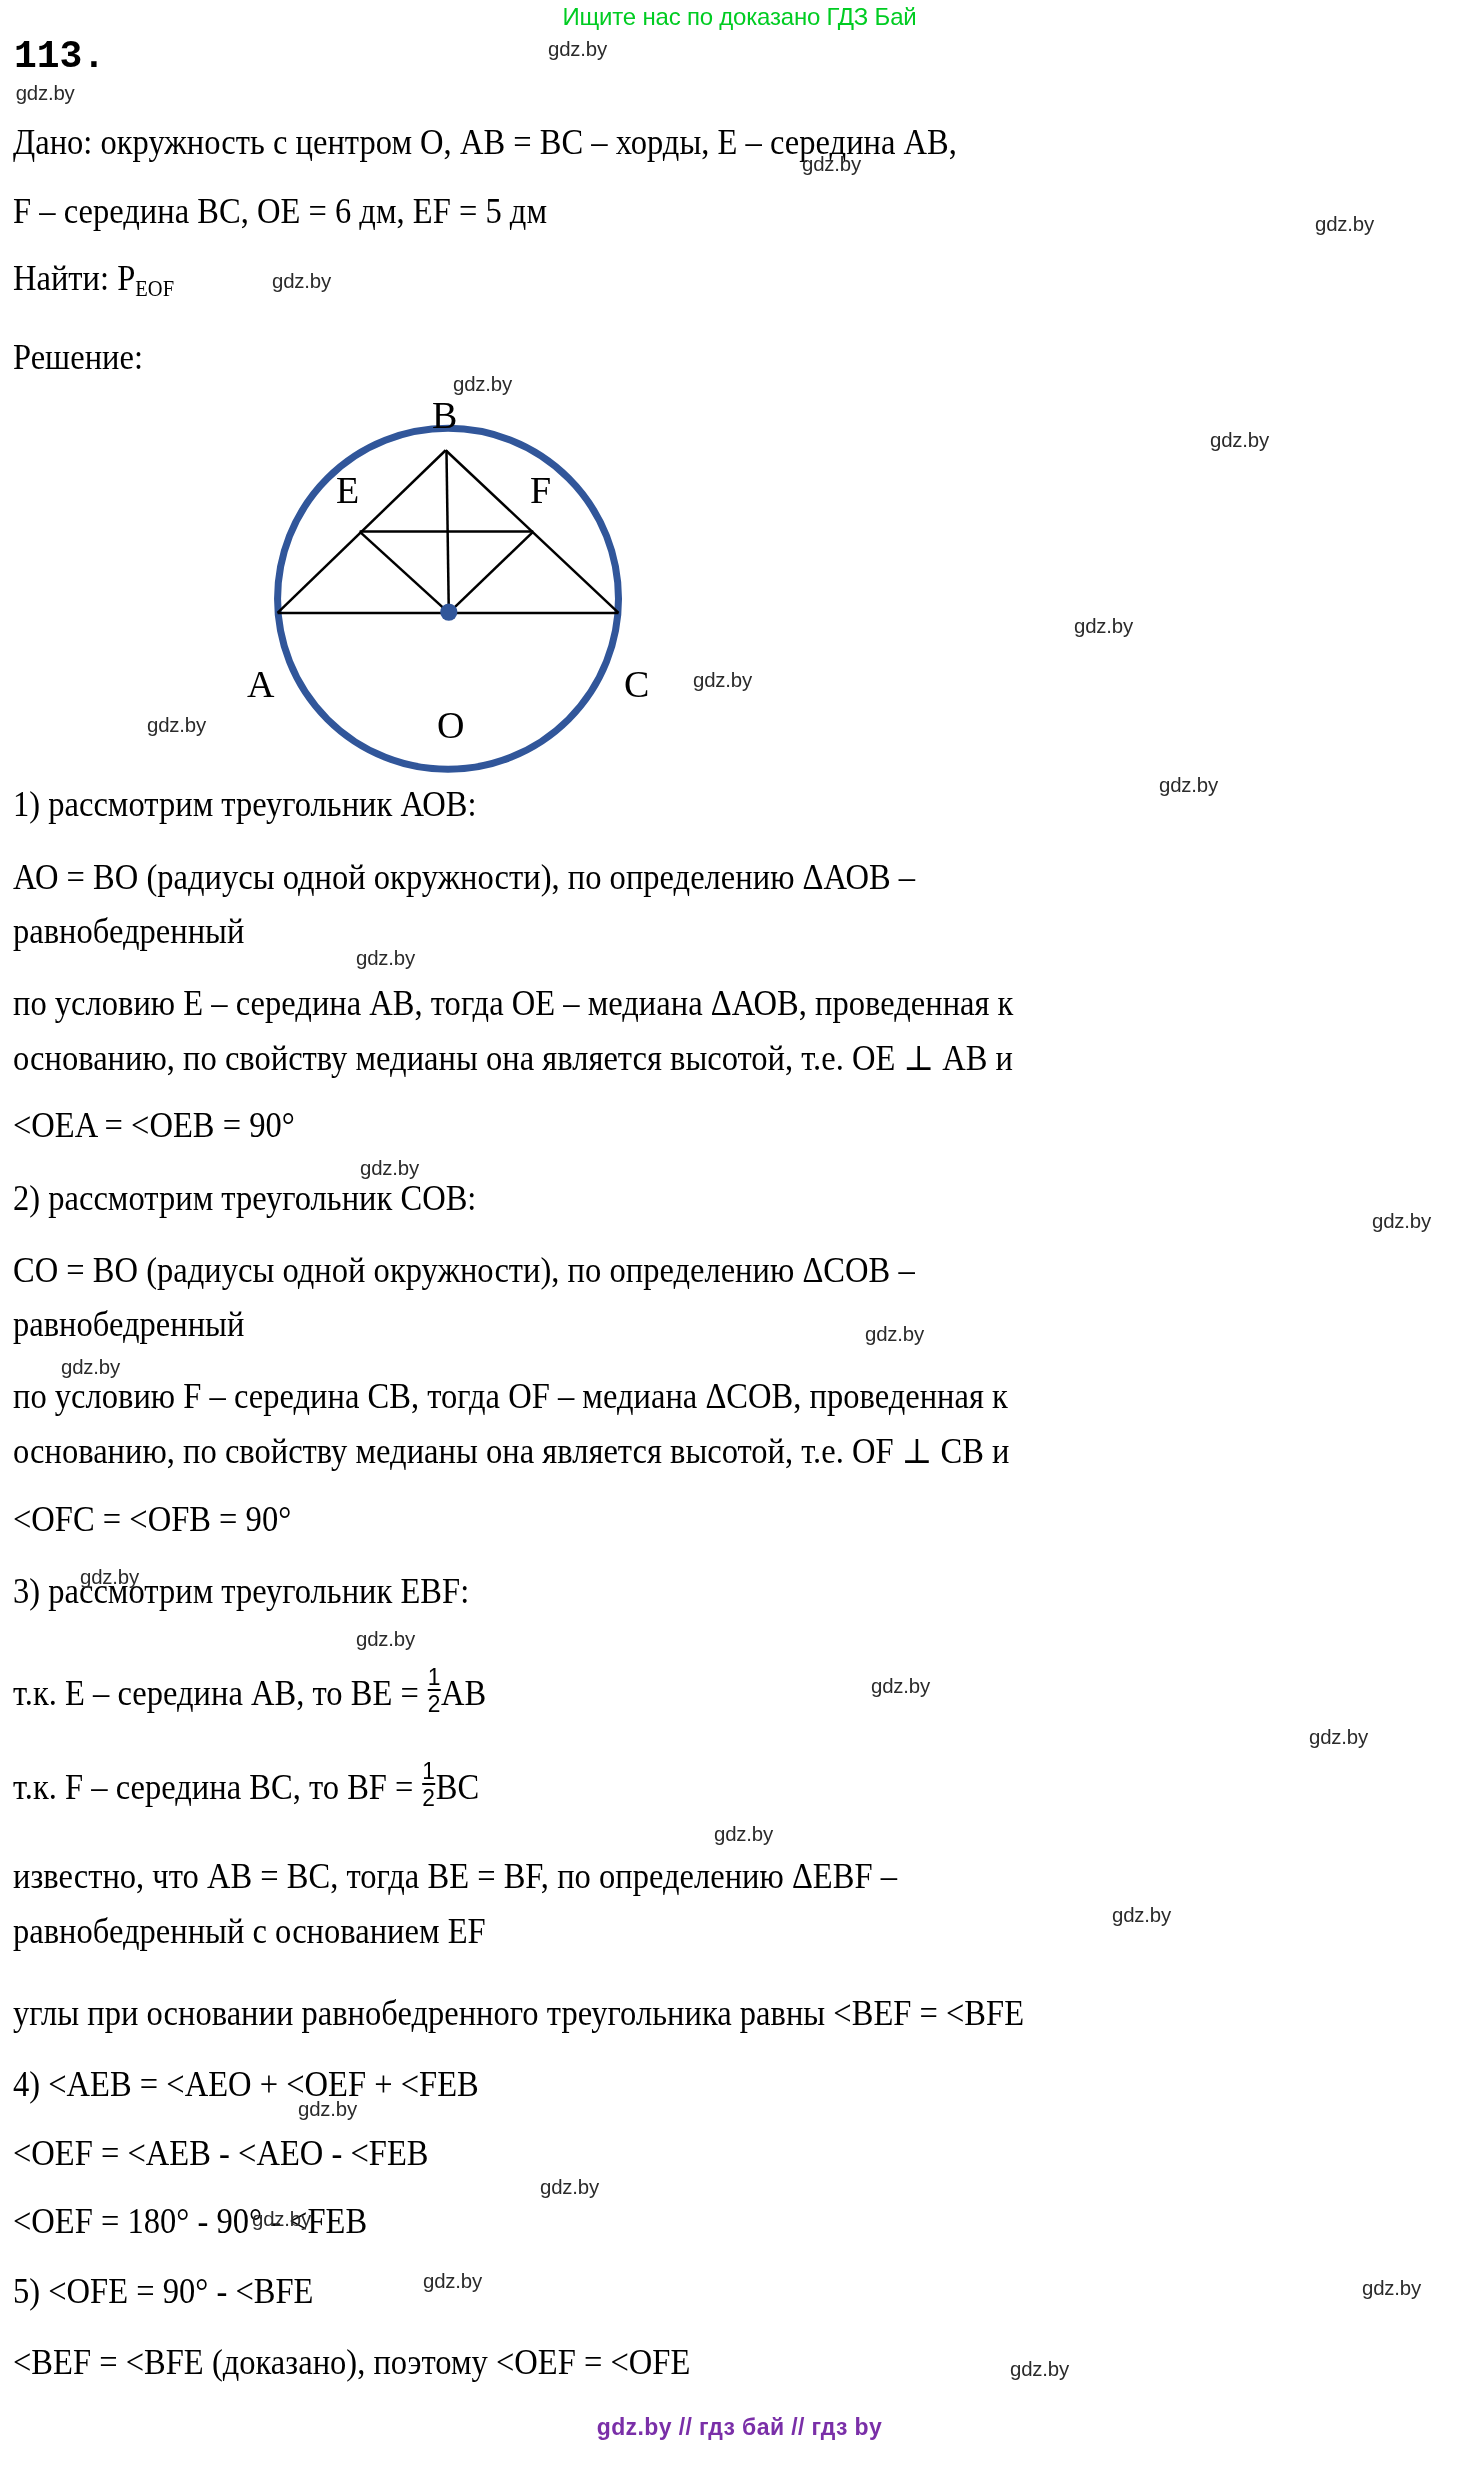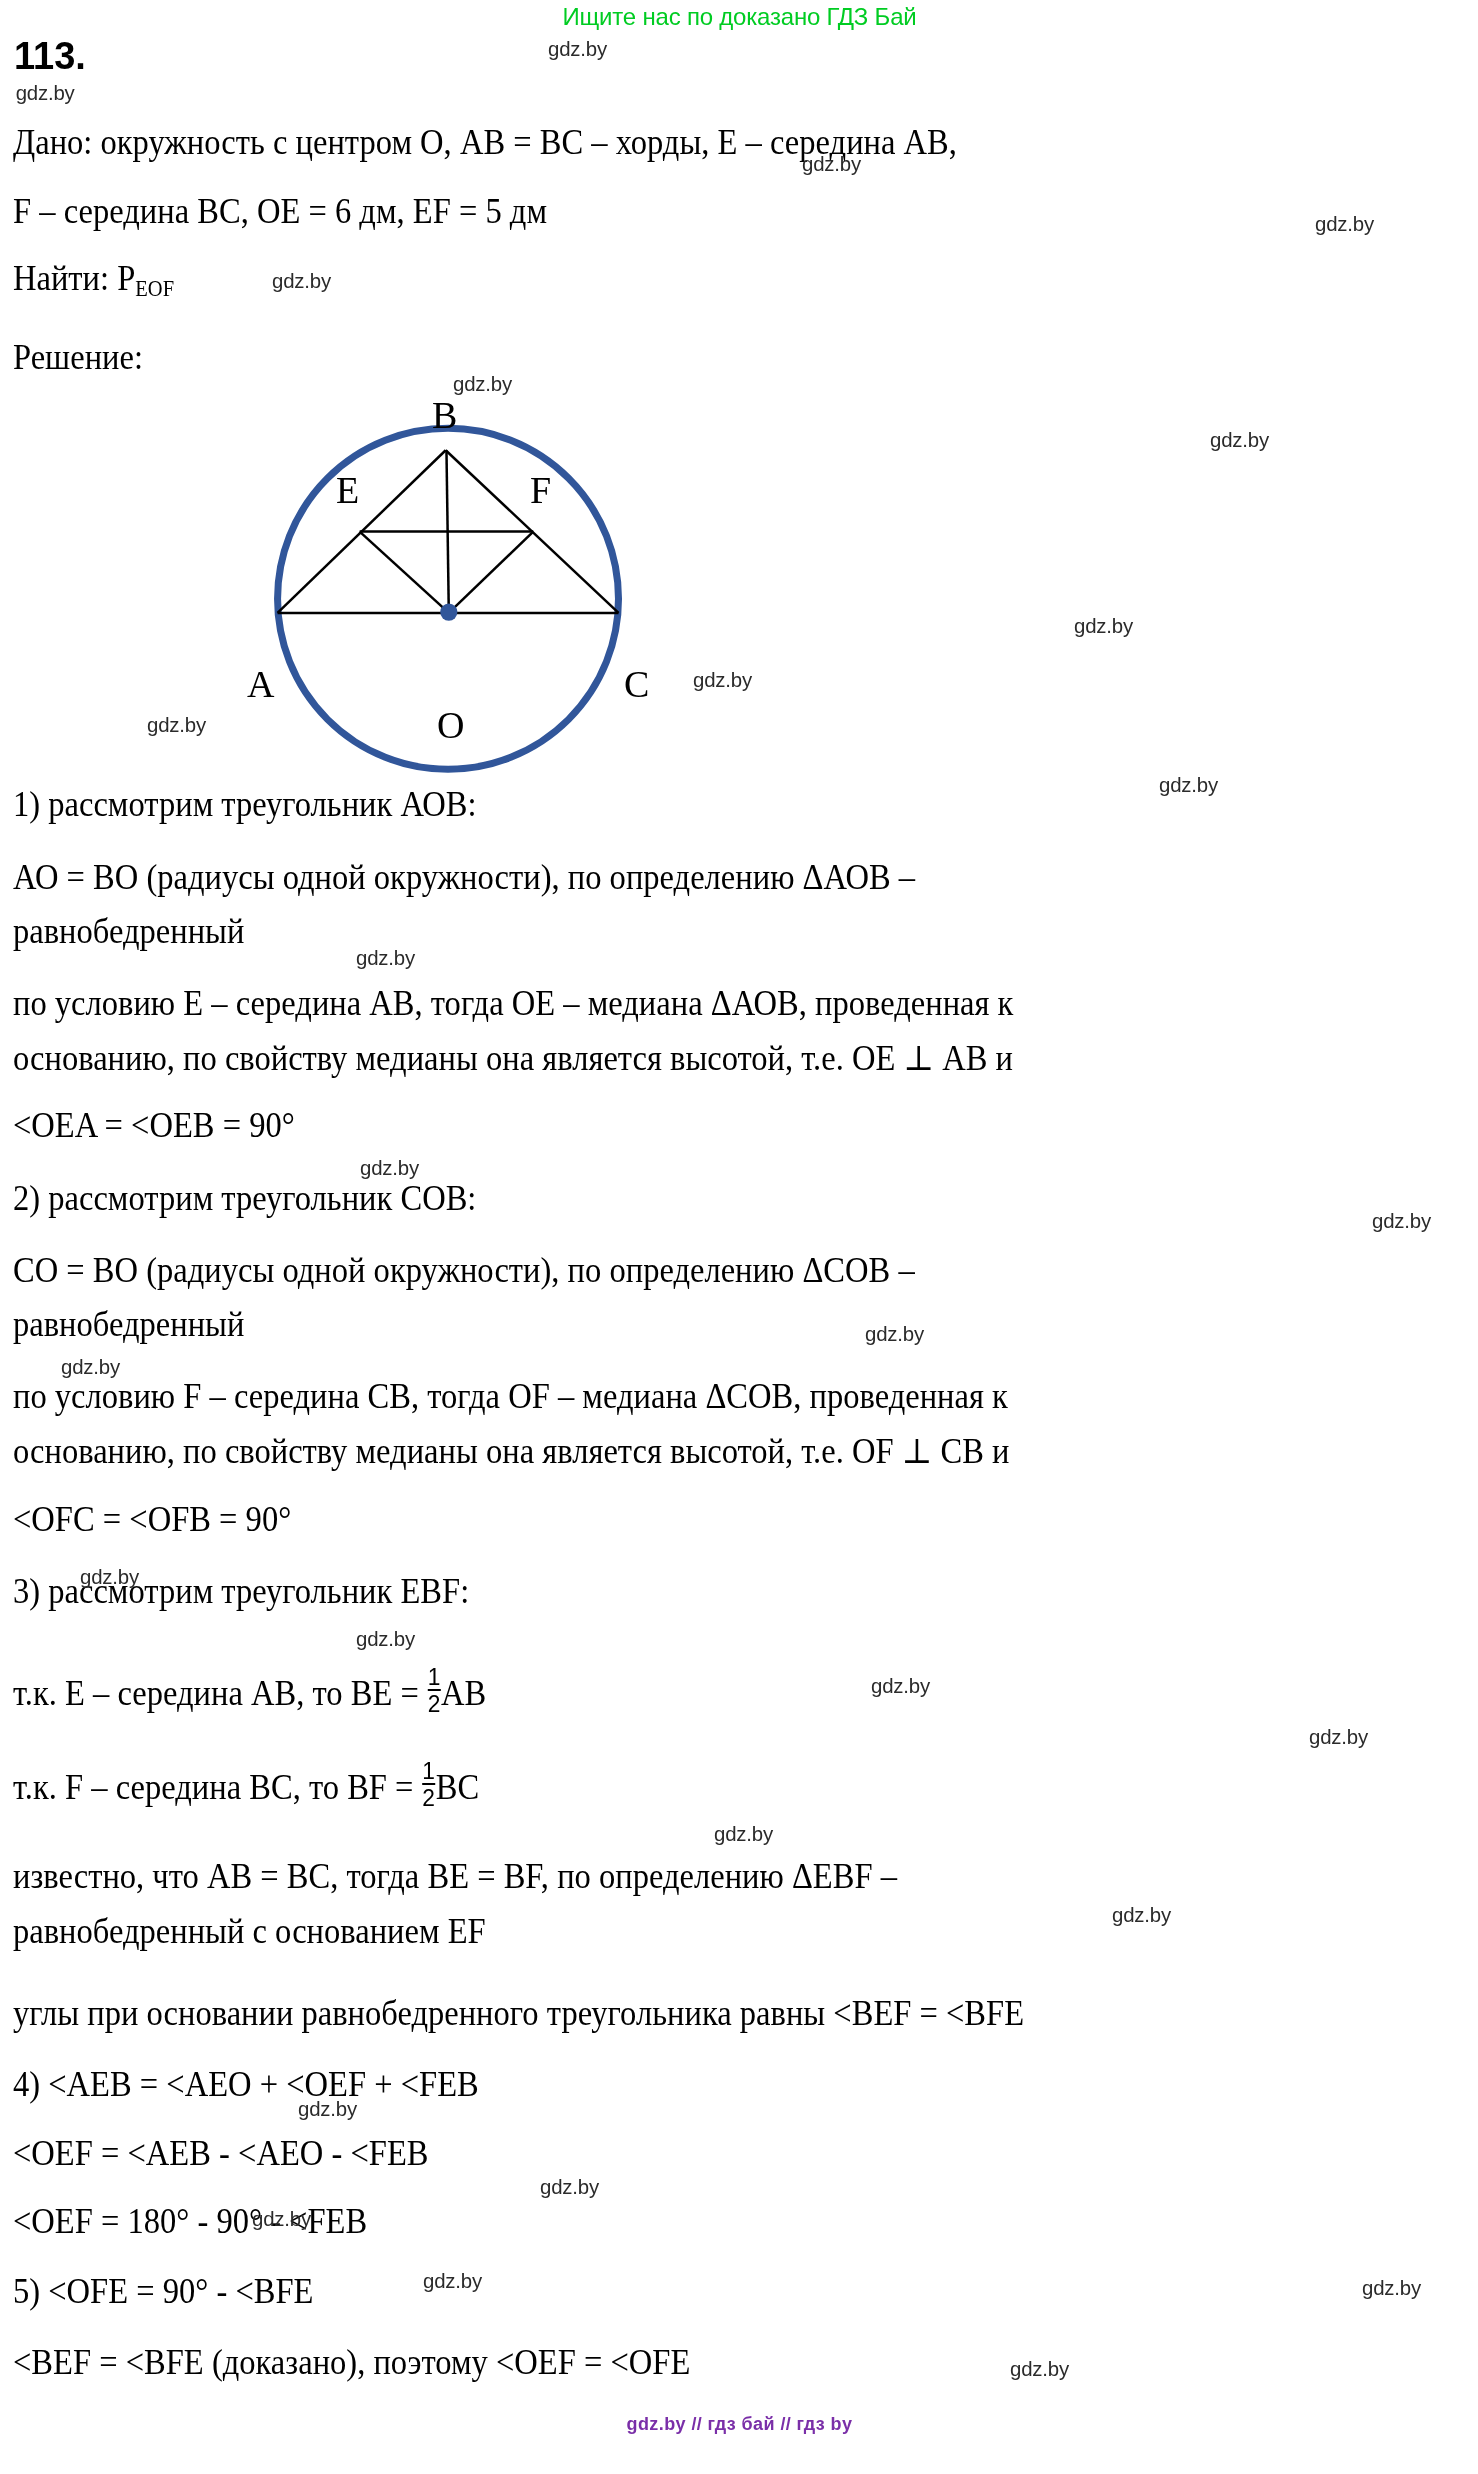--- a/index.html
+++ b/index.html
@@ -31,21 +31,21 @@
     letter-spacing: -0.2px;
   }
 
   
   #bottom-footer {
     left: 0; top: 2414px;
     width: 1479px;
     text-align: center;
     color: #7a2fa8;
     font-family: "Liberation Sans", "DejaVu Sans", sans-serif;
-    font-size: 18px;
+    font-size: 23px;
     font-weight: 600;
     letter-spacing: 0.4px;
   }
 
   
   .wm {
     position: absolute;
     color: #2b2b2b;
     font-family: "Liberation Sans", "DejaVu Sans", sans-serif;
     font-size: 20.4px;
@@ -60,21 +60,21 @@
     white-space: nowrap;
     font-family: "Liberation Serif", "DejaVu Serif", serif;
     font-size: 35px;
     line-height: 1;
     color: #000000;
     transform-origin: left top;
     transform: scaleX(0.93);
   }
   .num-head {
     position: absolute;
-    font-family: Liberation Sans, sans-serif;
+    font-family: Liberation Mono, monospace;
     font-size: 38px;
     font-weight: bold;
     white-space: nowrap;
   }
   .sub {
     font-size: 0.63em;
     vertical-align: -0.28em;
     letter-spacing: 0;
   }
 

